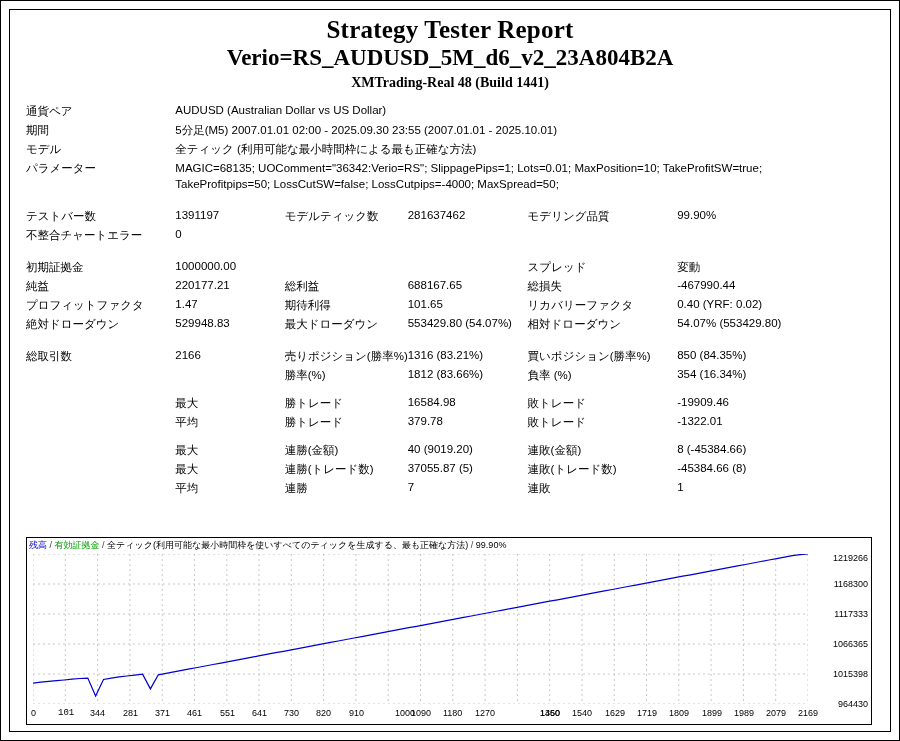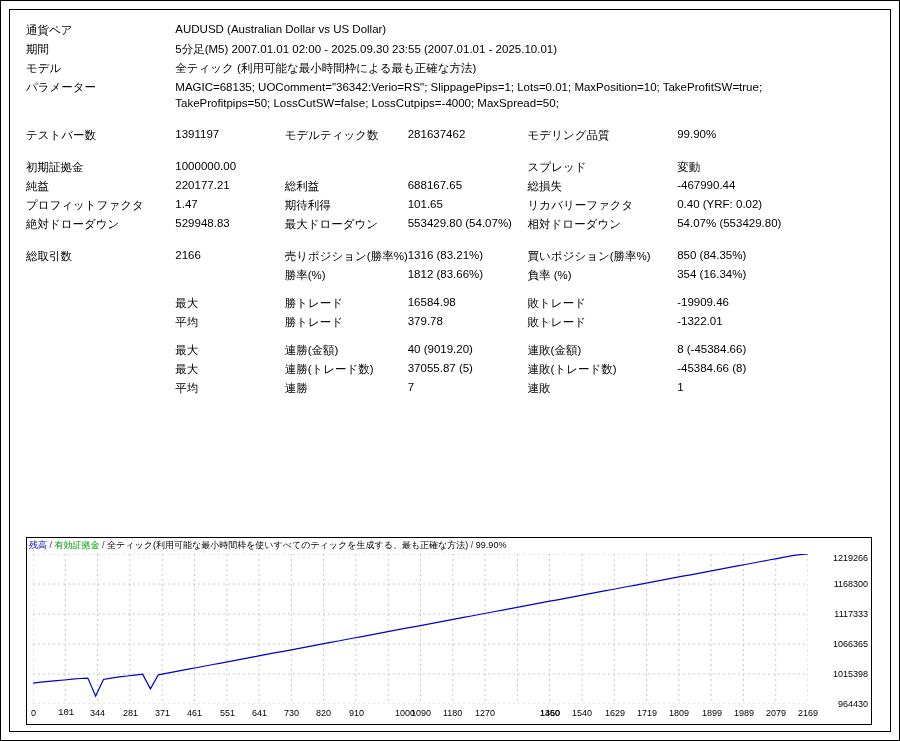--- a/index.html
+++ b/index.html
@@ -138,20 +138,25 @@
     top: 0;
     line-height: 11px;
   }
 </style>
 </head>
 <body>
 
 <div id="page">
   <div class="inner">
 
+    <div class="title-block">
+      <div class="title-1">Strategy Tester Report</div>
+      <div class="title-2">Verio=RS_AUDUSD_5M_d6_v2_23A804B2A</div>
+      <div class="title-3">XMTrading-Real 48 (Build 1441)</div>
+    </div>
 
     <table class="report">
       <colgroup>
         <col class="c1">
           <col class="c2">
           <col class="c3">
           <col class="c4">
           <col class="c5">
           <col class="c6">
       </colgroup>
@@ -180,20 +185,28 @@
             <td colspan="6"></td>
           </tr>
 
         <tr>
           <td class="lbl">テストバー数</td>
           <td class="val">1391197</td>
           <td class="lbl">モデルティック数</td>
           <td class="val">281637462</td>
           <td class="lbl">モデリング品質</td>
           <td class="val">99.90%</td>
+        </tr>
+        <tr>
+          <td class="lbl">不整合チャートエラー</td>
+          <td class="val">0</td>
+          <td></td>
+            <td></td>
+            <td></td>
+            <td></td>
         </tr>
 
         <tr class="spacer">
             <td colspan="6"></td>
           </tr>
 
         <tr>
           <td class="lbl">初期証拠金</td>
           <td class="val">1000000.00</td>
           <td></td>

